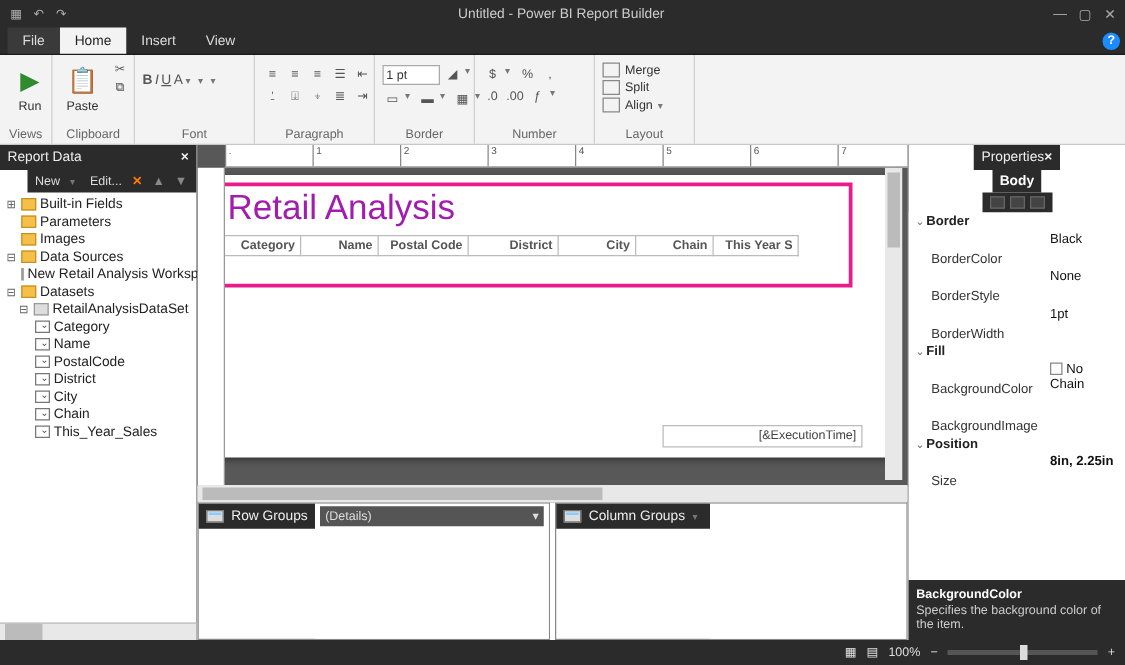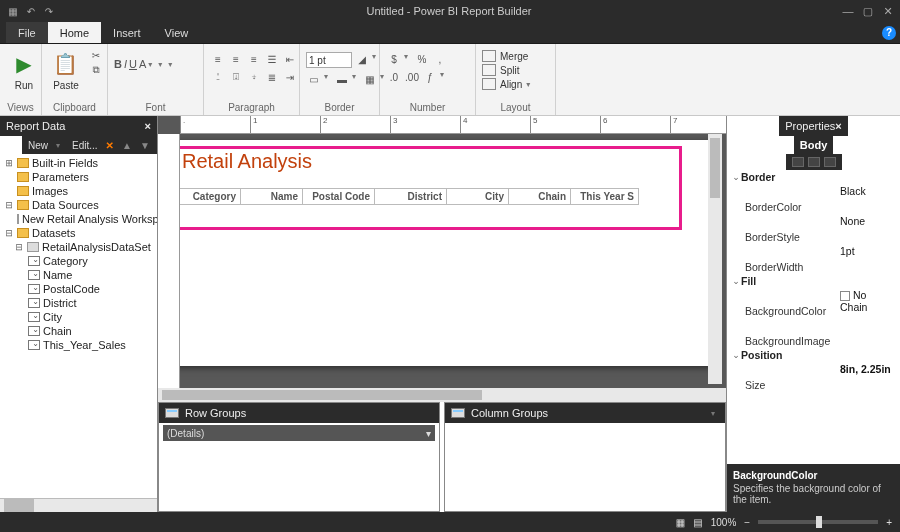--- a/index.html
+++ b/index.html
@@ -65,35 +65,35 @@
 
   
   .center { flex:1; background:#585858; display:flex; flex-direction:column; position:relative;}
   .ruler { height:18px; background:#fff; border-bottom:1px solid #999; margin-left:22px; position:relative; overflow:hidden;}
   .ruler .tick { position:absolute; top:0; height:18px; border-left:1px solid #888; font-size:8px; color:#555; padding-left:2px;}
   .design-wrap { flex:1; position:relative; overflow:hidden; }
   .vruler { position:absolute; left:0; top:0; width:22px; bottom:0; background:#fff; border-right:1px solid #999;}
   .canvas { position:absolute; left:22px; top:0; right:4px; bottom:4px; background:#585858; overflow:auto;}
   .page { position:absolute; left:-10px; top:6px; width:540px; height:226px; background:#fff; box-shadow:2px 2px 6px rgba(0,0,0,.5); }
   .highlight { position:absolute; left:3px; top:6px; width:509px; height:84px; border:3px solid #e81c8c; pointer-events:none;}
-  .rtitle { position:absolute; left:12px; top:10px; font-size:20px; color:#c2410c; font-family:"Segoe UI Light","Segoe UI",Arial;}
+  .rtitle { position:absolute; left:12px; top:10px; font-size:28px; color:#a21caf; font-family:"Segoe UI Light","Segoe UI",Arial;}
   .rtable { position:absolute; left:8px; top:48px; border-collapse:collapse; font-size:10px; color:#333;}
   .rtable th, .rtable td { border:1px solid #bbb; padding:2px 4px; height:16px; }
   .rtable th { font-weight:bold; text-align:right; color:#555; background:#fff;}
   .rtable td { background:#fff; }
   .footerbox { position:absolute; right:20px; bottom:8px; width:160px; height:18px; border:1px solid #bbb; font-size:10px; color:#444; text-align:right; padding:2px 4px;}
   .vscroll { position:absolute; right:0; top:0; bottom:0; width:14px; background:#e8e8e8;}
   .vscroll .thumb{ position:absolute; top:4px; width:10px; left:2px; height:60px; background:#bbb;}
   .center-hscroll { height:14px; background:#e8e8e8; display:flex; align-items:center;}
   .center-hscroll .track{flex:1; background:#e8e8e8; height:12px; position:relative;}
   .center-hscroll .thumb{position:absolute; left:4px; width:320px; height:10px; top:1px; background:#bbb;}
 
   
   .grouping { height:110px; background:#fff; display:flex; gap:4px; padding:0;}
-  .gp { flex:1; display:flex; flex-direction:column; border:1px solid #888; background:#fff;}
+  .gp { flex:1; display:flex; flex-direction:row; border:1px solid #888; background:#fff;}
   .gp-head { background:#2b2b2b; color:#eee; height:20px; display:flex; align-items:center; gap:6px; padding:0 6px; font-size:11px;}
   .gp-head .gicon { width:14px; height:10px; border:1px solid #777; background:#ddd; position:relative;}
   .gp-head .gicon::before{content:""; position:absolute; left:1px; top:1px; right:1px; height:2px; background:#8cf;}
   .gp-body { flex:1; background:#fff; position:relative;}
   .detrow { display:flex; align-items:center; margin:2px 4px; background:#555; color:#ddd; height:16px; padding:0 4px; font-size:10px;}
   .detrow .dd2{margin-left:auto;}
 
   
   .panel.right { width:174px; border-left:1px solid #888; border-right:none;align-items:center;}
   .prop-sub { background:#2b2b2b; color:#fff; height:18px; padding:0 6px; display:flex;align-items:center; font-weight:bold; font-size:11px;}
@@ -370,20 +370,21 @@
               <th style="width:62px">Category</th>
               <th style="width:62px">Name</th>
               <th style="width:72px">Postal Code</th>
               <th style="width:72px">District</th>
               <th style="width:62px">City</th>
               <th style="width:62px">Chain</th>
               <th style="width:68px">This Year S</th>
             </tr>
           </tbody>
             </table>
+          <div class="footerbox">[&amp;ExecutionTime]</div>
           <div class="highlight"></div>
         </div>
         <div class="vscroll">
             <div class="thumb"></div>
           </div>
       </div>
     </div>
     <div class="center-hscroll">
         <div class="track">
           <div class="thumb"></div>

